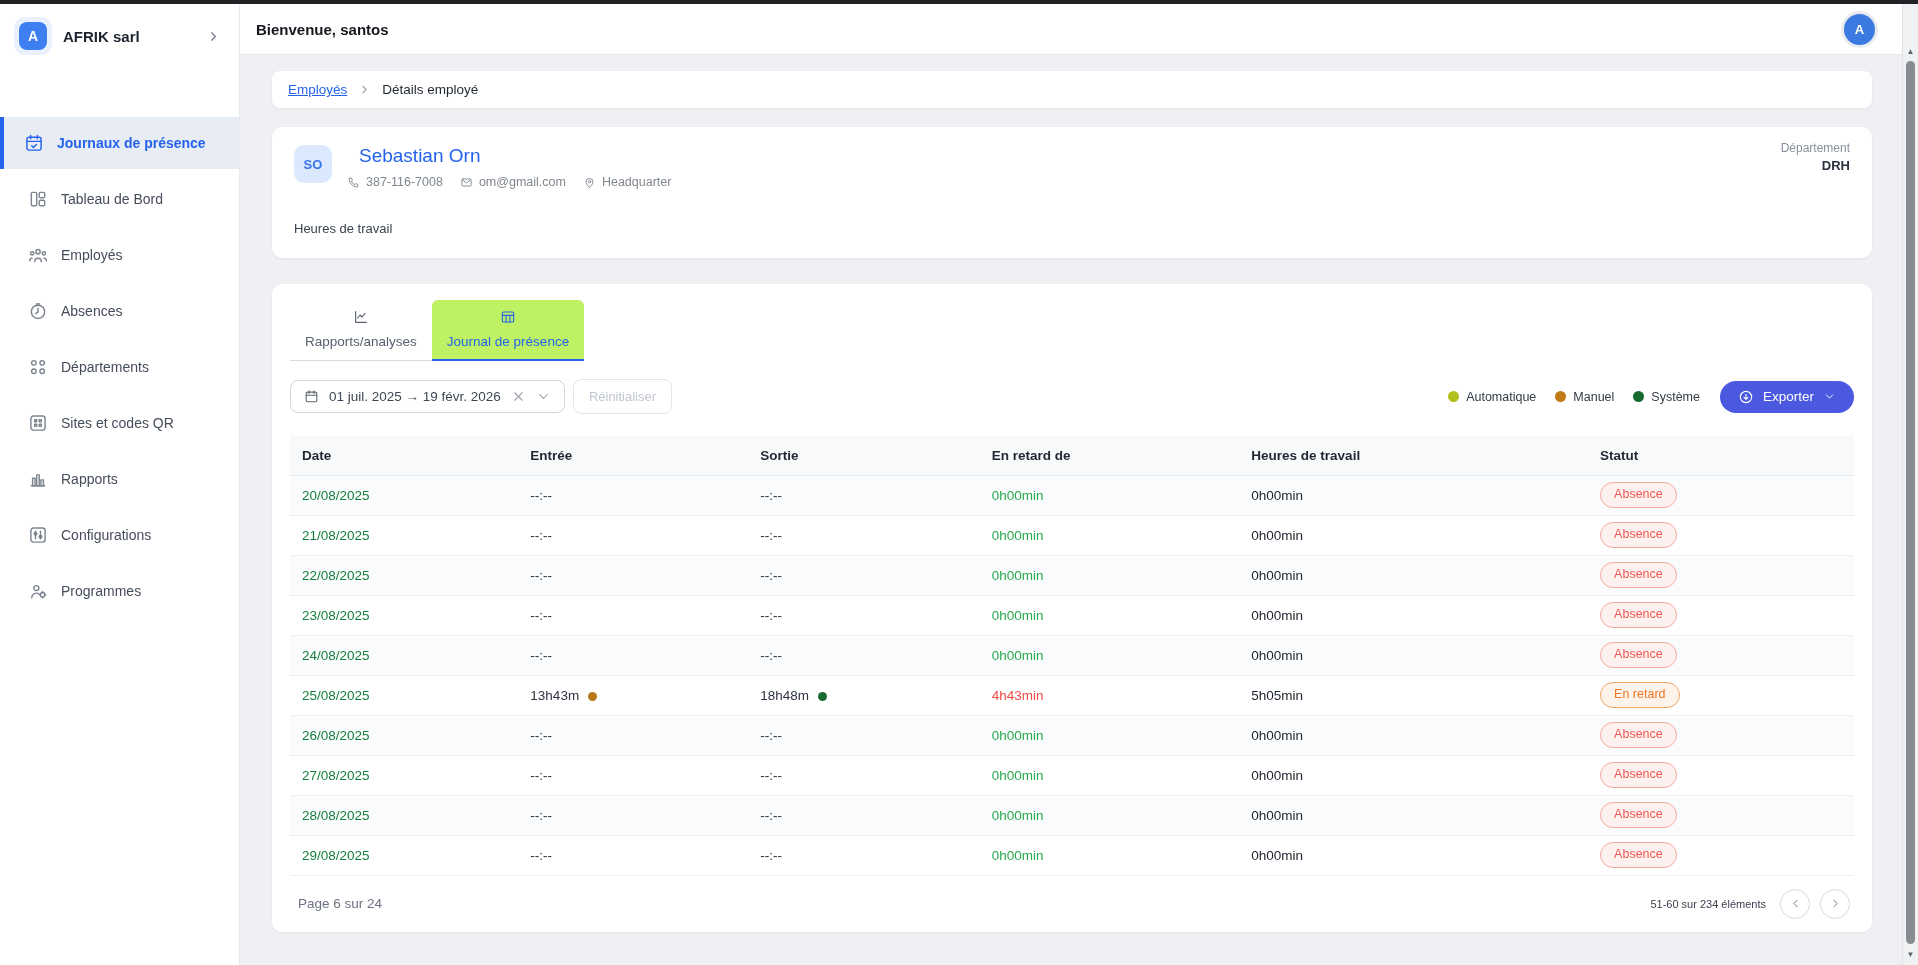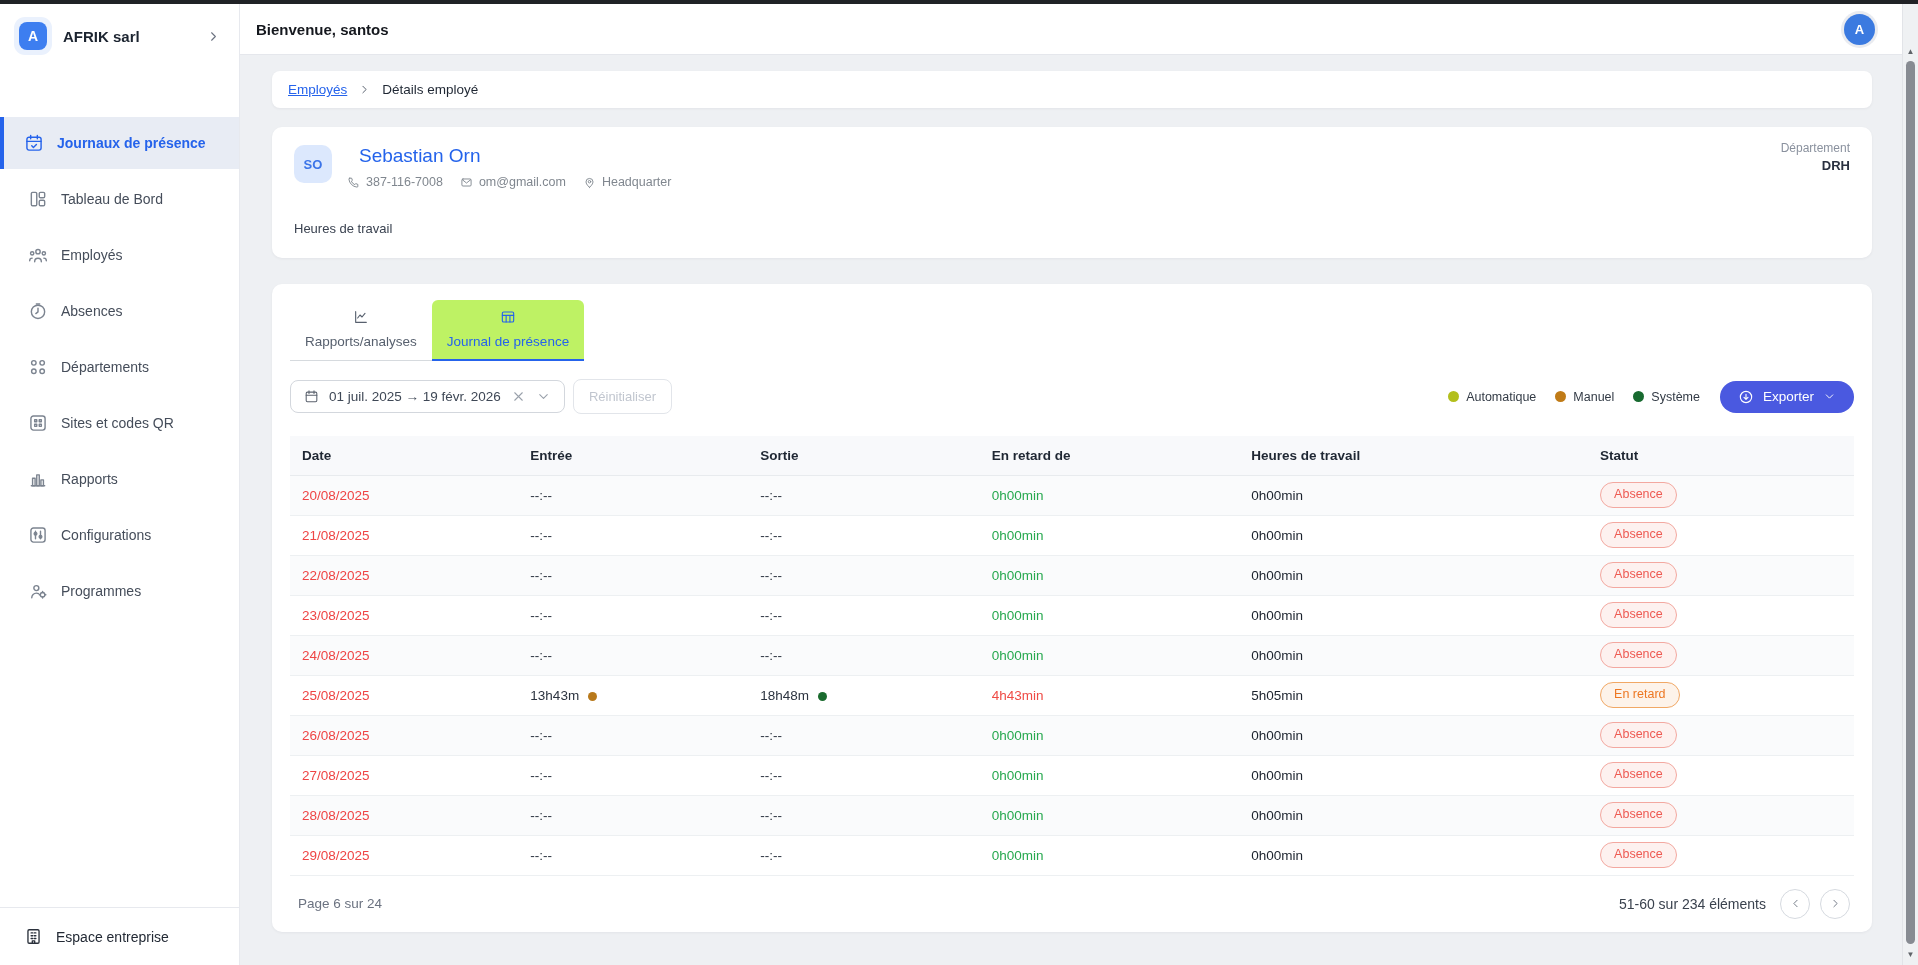--- a/index.html
+++ b/index.html
@@ -96,36 +96,36 @@
   .export-btn { display:flex; align-items:center; gap:9px; background:#4a59e0; border:none;
     color:#fff; border-radius:999px; padding:8px 18px; font-size:13.5px; cursor:pointer; }
   .export-btn svg { width:16px; height:16px; } .export-btn .chev svg { width:13px; height:13px; }
 
   
   table { margin-top:22px; width:100%; border-collapse:collapse; table-layout:fixed; }
   thead th { background:#f8f9fb; text-align:left; height:39px; padding:0 12px;
     font-size:13.5px; font-weight:bold; color:#1f2733; border-bottom:1px solid #e8ebee; }
   tbody td { height:40px; padding:0 12px; font-size:13.5px; color:#2c3440; border-bottom:1px solid #edf0f2; }
   tbody tr:nth-child(odd) { background:#fafbfc; }
-  .c-date { color:#ef4444; }
+  .c-date { color:#15803d; }
   .c-hours { color:#1c232e; }
   .late-ok { color:#27a94f; }
   .late-late { color:#ef4b45; }
   .dot { display:inline-block; width:9px; height:9px; border-radius:50%; margin-left:9px; vertical-align:-1px; }
   .dot-manuel { background:#b8791b; }
   .dot-systeme { background:#1a6b2e; }
   .badge { display:inline-block; padding:4px 13px; border-radius:999px; font-size:12.5px; line-height:1.25; }
   .badge-absence { color:#ee5a52; background:#fdf1ef; border:1px solid #f3a8a0; }
   .badge-late { color:#ed7723; background:#fdf3ea; border:1px solid #f1a865; }
 
   
   .pagination { display:flex; align-items:center; justify-content:space-between; padding:13px 4px 13px 8px; }
   .page-info { font-size:13.5px; color:#6b7280; }
   .range-wrap { display:flex; align-items:center; gap:14px; }
-  .range-info { font-size:14px; color:#3a424e; }
+  .range-info { font-size:11px; color:#3a424e; }
   .pg-btns { display:flex; gap:10px; }
   .pg-btn { width:30px; height:30px; border-radius:50%; border:1px solid #d6dae0; background:#fff;
     color:#6b7280; display:flex; align-items:center; justify-content:center; cursor:pointer; }
   .pg-btn svg { width:13px; height:13px; }
 
   
   .scrollbar { position:fixed; top:4px; right:0; width:16px; height:961px; background:#eff1f3;
     border-left:1px solid #e2e4e8; z-index:55; }
   .sb-arrow { position:absolute; left:0; width:100%; text-align:center; font-size:8px; color:#5f6368; line-height:8px; }
   .sb-up { top:44px; } .sb-down { bottom:6px; }
@@ -242,30 +242,20 @@
             <svg viewBox="0 0 24 24">
               <circle cx="10" cy="8.5" r="3"></circle>
               <path d="M4.5 20c0-3 2.5-5.5 5.5-5.5 1 0 1.9.2 2.7.7"></path>
               <circle cx="17.5" cy="16.5" r="2.7"></circle>
               <path d="M17.5 12.6v1.2M17.5 19.2v1.2M21.4 16.5h-1.2M14.8 16.5h-1.2"></path>
             </svg>
           </span>
           <span class="mi-label">Programmes</span>
         </div>
       </nav>
-    <div class="sidebar-footer">
-      <span class="sf-icon">
-        <svg viewBox="0 0 24 24">
-            <rect x="5" y="3.5" width="14" height="17" rx="1.5"></rect>
-            <path d="M9 7.5h2M13 7.5h2M9 11h2M13 11h2M9 14.5h2M13 14.5h2"></path>
-            <path d="M10.5 20.5v-3h3v3"></path>
-          </svg>
-      </span>
-      <span class="sf-label">Espace entreprise</span>
-    </div>
   </aside>
 
   <div class="main">
     <header class="topbar">
       <span class="welcome">Bienvenue, santos</span>
       <div class="user-avatar">A</div>
     </header>
 
     <div class="content">
 

